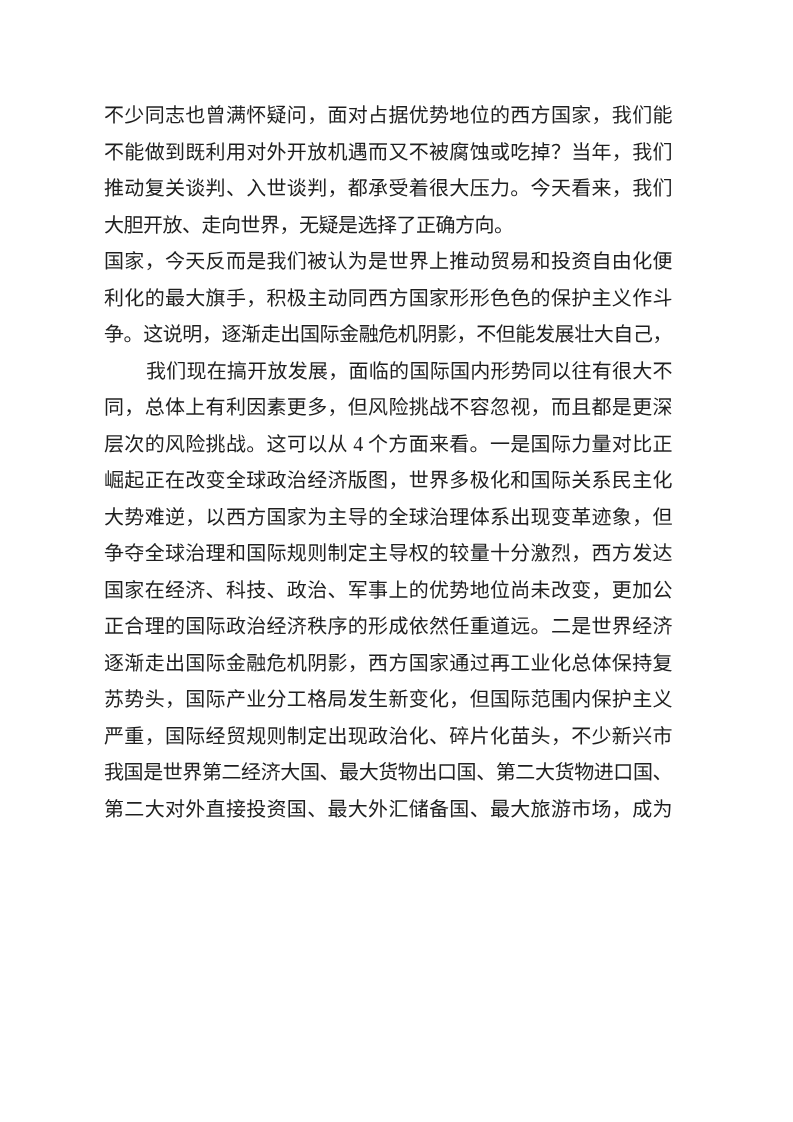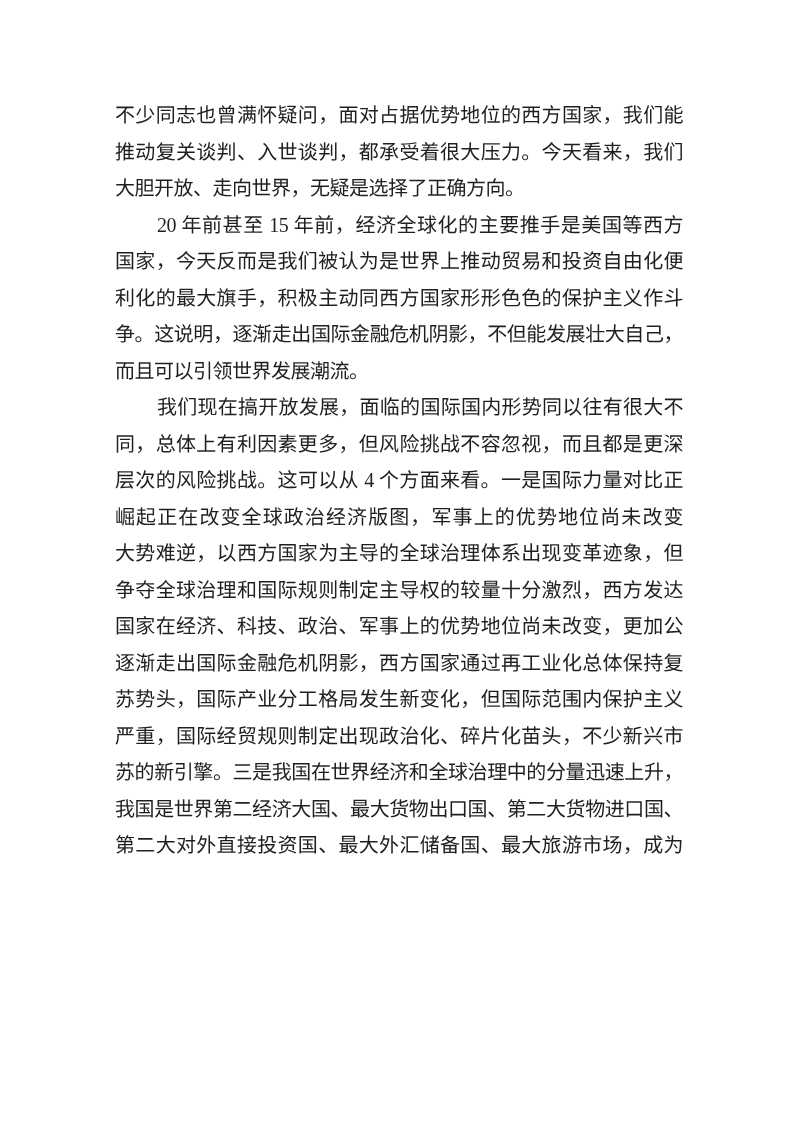--- a/index.html
+++ b/index.html
@@ -9,21 +9,21 @@
   }
   .page {
     position: relative;
     width: 793px;
     height: 1122px;
     background: #ffffff;
     overflow: hidden;
   }
   .textblock {
     position: absolute;
-    left: 115px;
+    left: 104px;
     top: 97px;
     width: 568px;
   }
   .paragraph {
     margin: 0;
     padding: 0;
   }
   .line {
     font-family: "Liberation Serif", "DejaVu Serif", serif;
     font-size: 20px;
@@ -45,39 +45,38 @@
     text-indent: 42px;
   }
 </style>
 </head>
 <body>
 
 <div class="page" style="background: rgb(255, 255, 255);">
   <div class="textblock">
       <div class="paragraph">
         <div class="line">不少同志也曾满怀疑问，面对占据优势地位的西方国家，我们能</div>
+        <div class="line">不能做到既利用对外开放机遇而又不被腐蚀或吃掉？当年，我们</div>
         <div class="line">推动复关谈判、入世谈判，都承受着很大压力。今天看来，我们</div>
         <div class="line end">大胆开放、走向世界，无疑是选择了正确方向。</div>
       </div>
       <div class="paragraph">
-        <div class="line indent">20 年前甚至 15 年前，经济全球化的主要推手是美国等西方</div>
         <div class="line">国家，今天反而是我们被认为是世界上推动贸易和投资自由化便</div>
         <div class="line">利化的最大旗手，积极主动同西方国家形形色色的保护主义作斗</div>
         <div class="line">争。这说明，逐渐走出国际金融危机阴影，不但能发展壮大自己，</div>
-        <div class="line end">而且可以引领世界发展潮流。</div>
       </div>
       <div class="paragraph">
         <div class="line indent">我们现在搞开放发展，面临的国际国内形势同以往有很大不</div>
         <div class="line">同，总体上有利因素更多，但风险挑战不容忽视，而且都是更深</div>
         <div class="line">层次的风险挑战。这可以从 4 个方面来看。一是国际力量对比正</div>
-        <div class="line">崛起正在改变全球政治经济版图，军事上的优势地位尚未改变</div>
+        <div class="line">崛起正在改变全球政治经济版图，世界多极化和国际关系民主化</div>
         <div class="line">大势难逆，以西方国家为主导的全球治理体系出现变革迹象，但</div>
         <div class="line">争夺全球治理和国际规则制定主导权的较量十分激烈，西方发达</div>
         <div class="line">国家在经济、科技、政治、军事上的优势地位尚未改变，更加公</div>
+        <div class="line">正合理的国际政治经济秩序的形成依然任重道远。二是世界经济</div>
         <div class="line">逐渐走出国际金融危机阴影，西方国家通过再工业化总体保持复</div>
         <div class="line">苏势头，国际产业分工格局发生新变化，但国际范围内保护主义</div>
         <div class="line">严重，国际经贸规则制定出现政治化、碎片化苗头，不少新兴市</div>
-        <div class="line">苏的新引擎。三是我国在世界经济和全球治理中的分量迅速上升，</div>
         <div class="line">我国是世界第二经济大国、最大货物出口国、第二大货物进口国、</div>
         <div class="line">第二大对外直接投资国、最大外汇储备国、最大旅游市场，成为</div>
       </div>
     </div>
 </div>
 
 </body></html>

